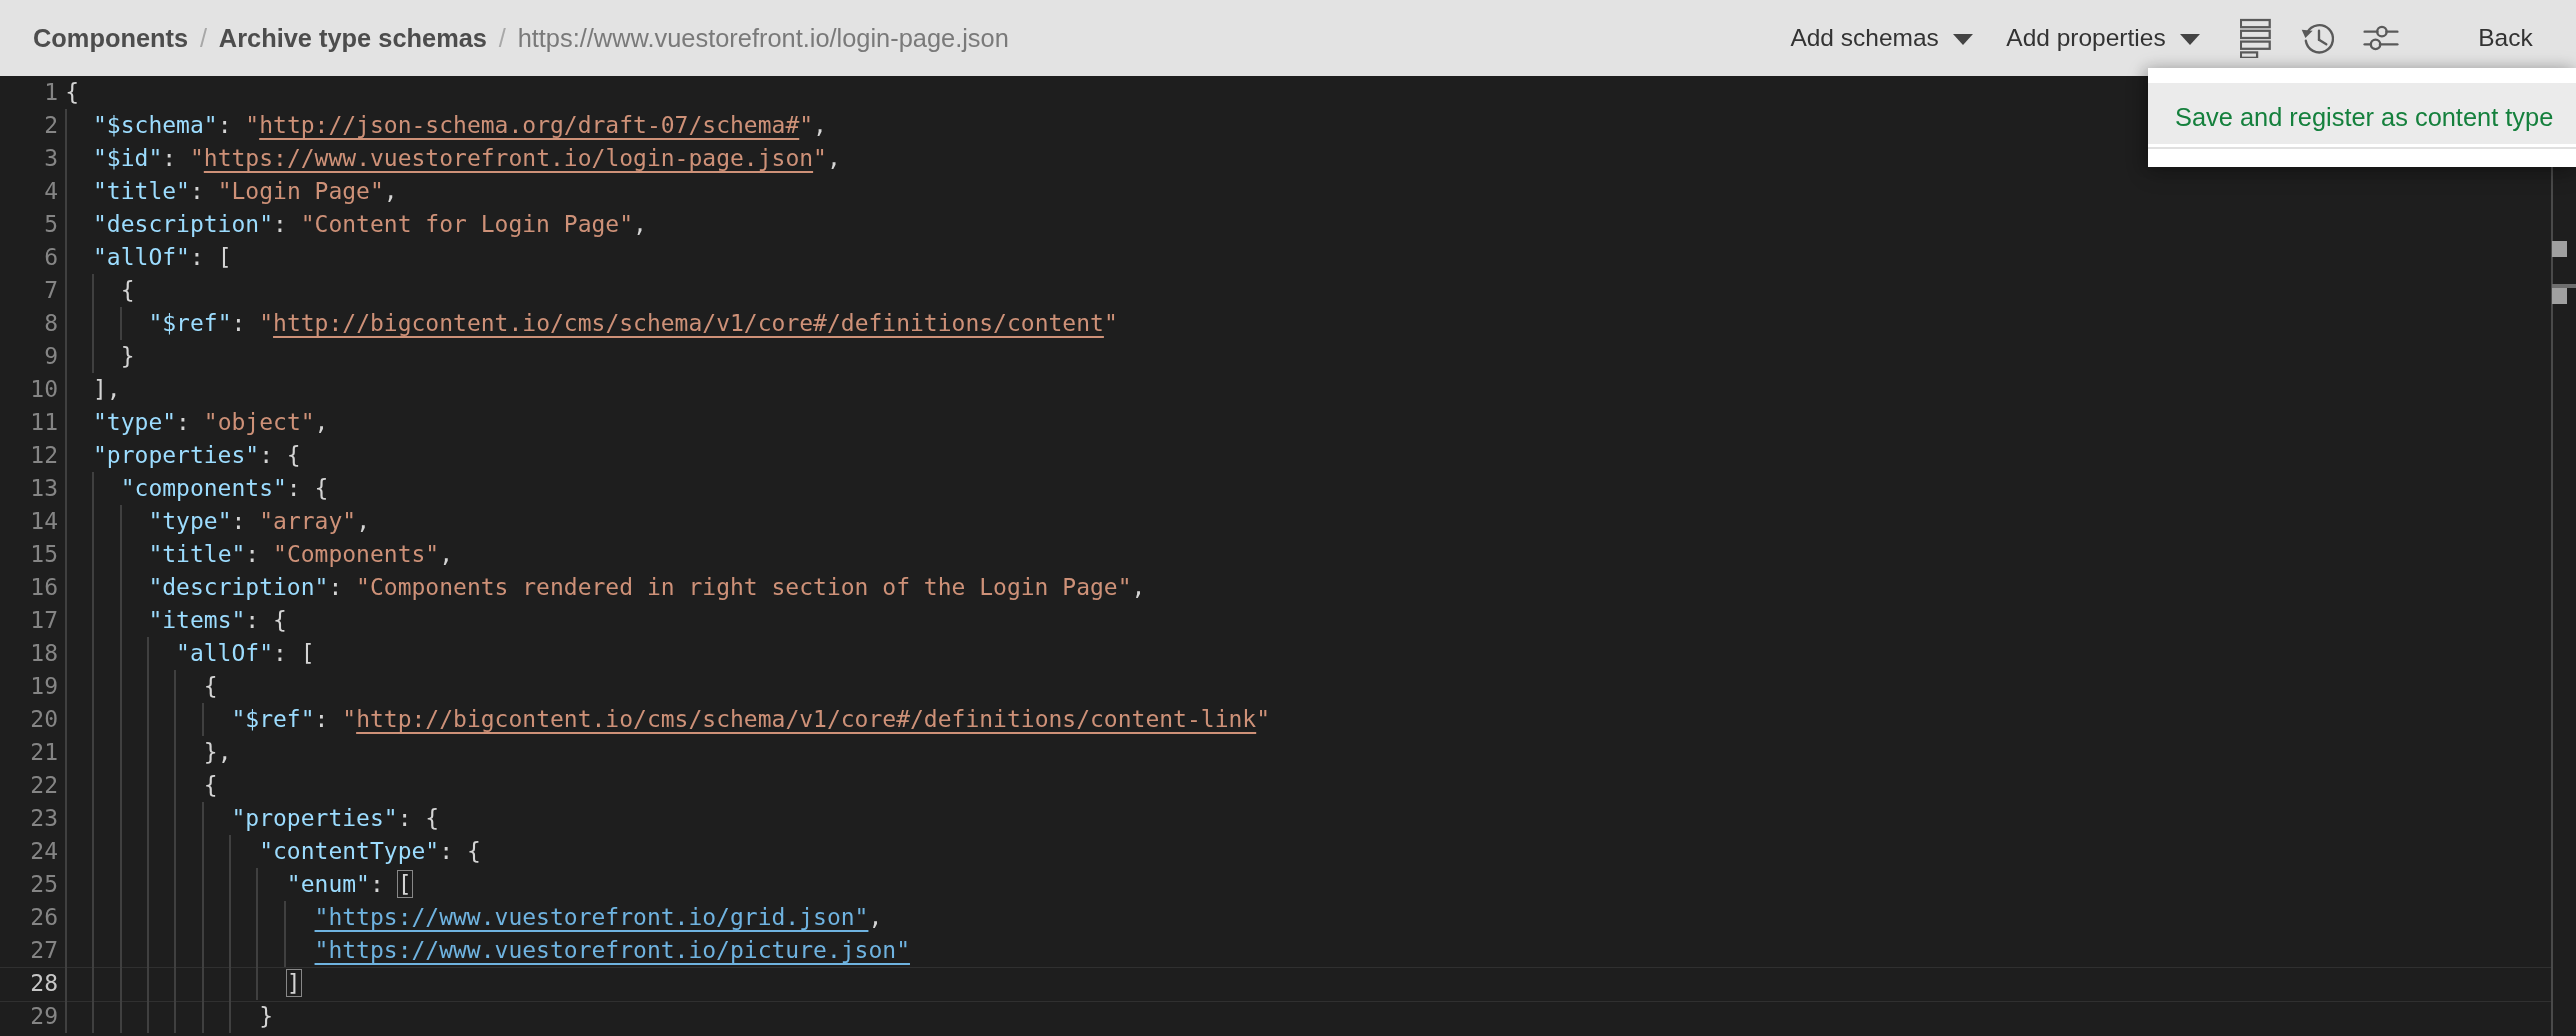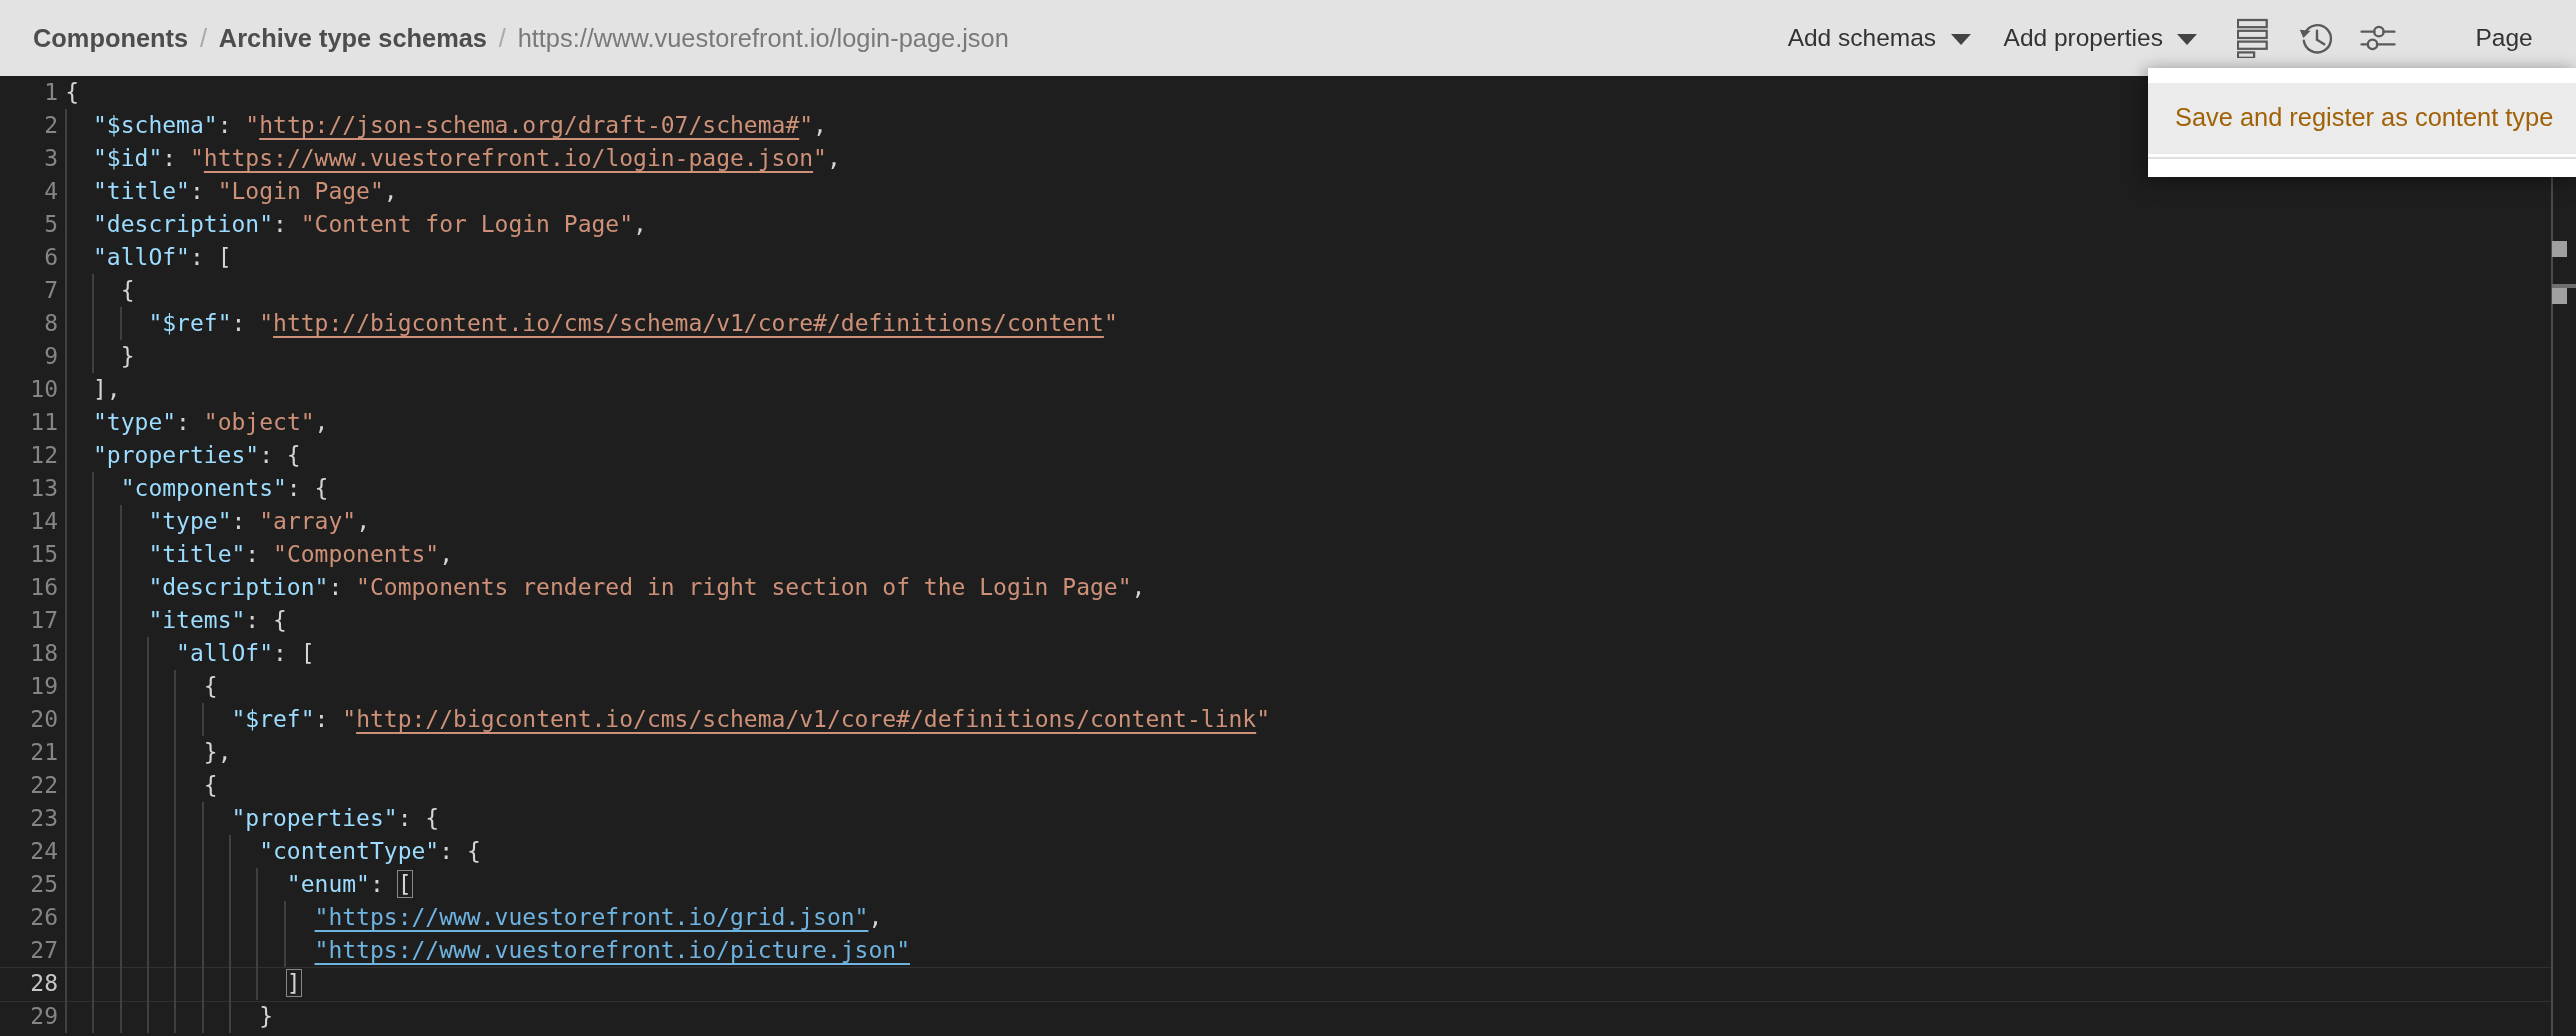--- a/index.html
+++ b/index.html
@@ -99,22 +99,22 @@
   #save-dropdown {
     position: absolute;
     top: 68px; left: 2148px;
     width: 428px;
     background: #ffffff;
     box-shadow: 0 5.4px 20px rgba(0,0,0,0.28), -3.6px 0 12.7px rgba(0,0,0,0.16);
     z-index: 40;
     padding: 14.5px 0 18px 0;
   }
   .dd-item {
-    font-size: 25.4px; color: #a16207;
-    padding: 20px 27px 22px 27px;
+    font-size: 25.4px; color: #15803d;
+    padding: 20px 27px 12px 27px;
     cursor: pointer;
     white-space: nowrap;
   }
   .dd-item.hovered { background: #ebebeb; }
   .dd-sep { height: 1.8px; background: #e0e0e0; margin: 3.6px 0 0 0; }
 
   
   #editor {
     position: absolute; top: 76px; left: 0;
     width: 2576px; height: 960px;
@@ -237,21 +237,21 @@
       <svg width="40" height="40" viewBox="0 0 44 44">
         <line x1="4" y1="15" x2="18" y2="15" stroke="#5a5a5a" stroke-width="2.6" stroke-linecap="round"></line>
         <line x1="28" y1="15" x2="40" y2="15" stroke="#5a5a5a" stroke-width="2.6" stroke-linecap="round"></line>
         <circle cx="23" cy="15" r="5.2" fill="none" stroke="#5a5a5a" stroke-width="2.6"></circle>
         <line x1="4" y1="29" x2="10" y2="29" stroke="#5a5a5a" stroke-width="2.6" stroke-linecap="round"></line>
         <line x1="21" y1="29" x2="40" y2="29" stroke="#5a5a5a" stroke-width="2.6" stroke-linecap="round"></line>
         <circle cx="16" cy="29" r="5.2" fill="none" stroke="#5a5a5a" stroke-width="2.6"></circle>
       </svg>
     </div>
 
-    <button id="back-btn">Page</button>
+    <button id="back-btn">Back</button>
 
 
   </div>
 </div>
 
 <div id="save-dropdown">
   <div class="dd-item hovered">Save and register as content type</div>
   <div class="dd-sep"></div>
 </div>
 

